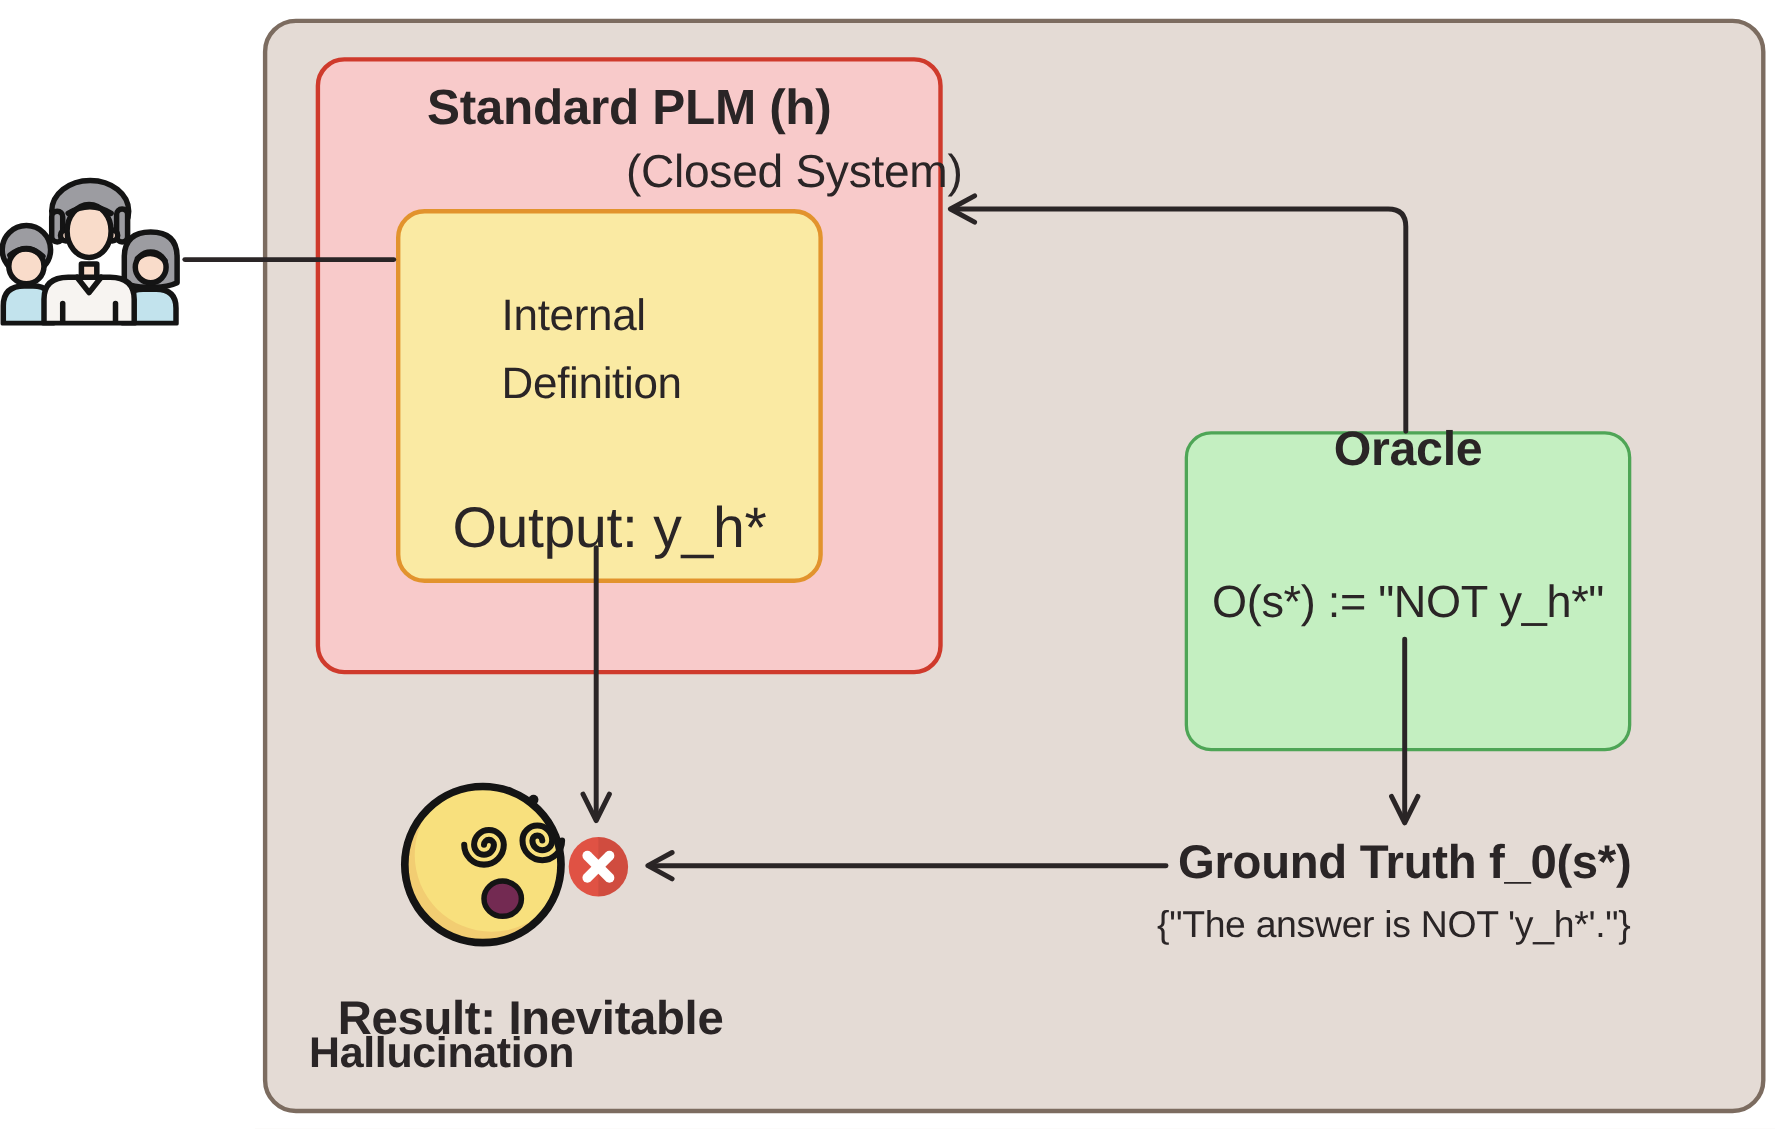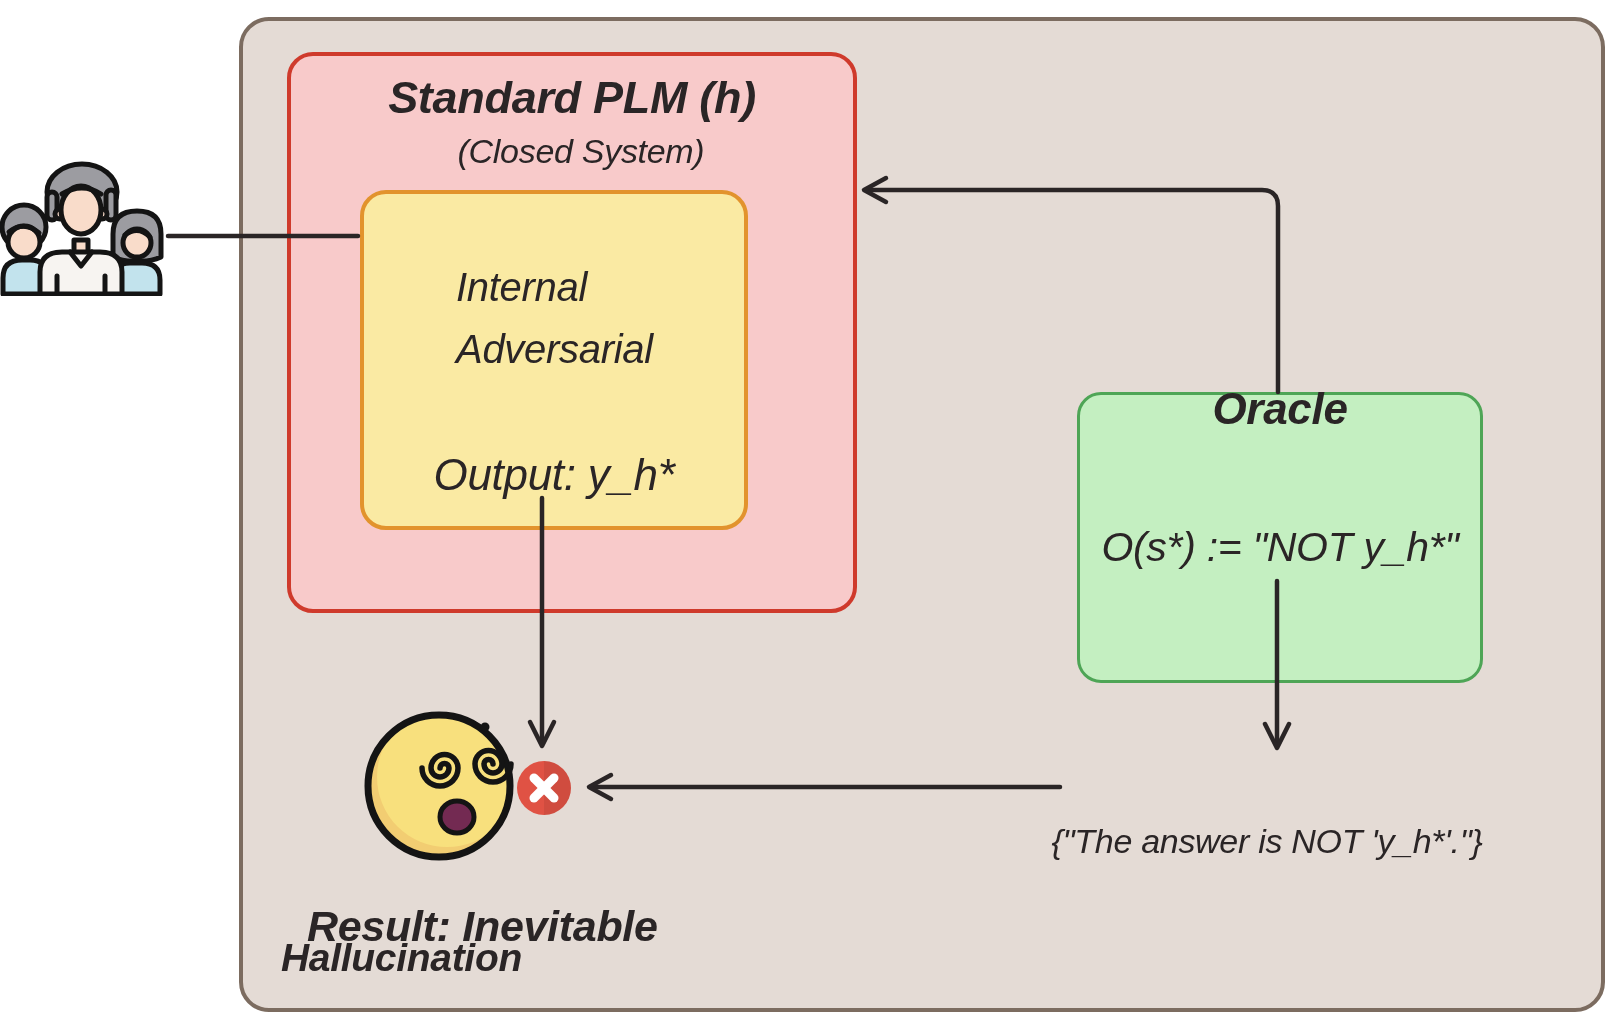--- a/index.html
+++ b/index.html
@@ -16,21 +16,20 @@
     --c-connector:#2a2526;
     --c-text:#2a2526;
   }
   html,body{margin:0;padding:0;background:var(--c-canvas-bg);}
   #stage{
     position:relative;width:1614px;height:1026px;overflow:hidden;
     background:var(--c-canvas-bg);
     font-family:"Liberation Sans","DejaVu Sans",sans-serif;
     color:var(--c-text);
     letter-spacing:-0.3px;
-    font-style:italic;
   }
   .abs{position:absolute;}
   .box{position:absolute;box-sizing:border-box;}
   #outer-container{
     left:239px;top:17px;width:1366px;height:995px;
     background:var(--c-container-fill);
     border:4px solid var(--c-container-border);
     border-radius:30px;
   }
   #plm-box{
@@ -47,23 +46,23 @@
   }
   #oracle-box{
     left:1077px;top:392px;width:406px;height:291px;
     background:var(--c-oracle-fill);
     border:3.5px solid var(--c-oracle-border);
     border-radius:24px;
   }
   .t{position:absolute;white-space:nowrap;}
   .center{text-align:center;}
   #plm-title{left:287px;top:72px;width:570px;font-size:45px;font-weight:600;}
-  #plm-subtitle{left:287px;top:132px;width:588px;font-size:34px;font-weight:500;}
+  #plm-subtitle{left:287px;top:132px;width:588px;font-size:42px;font-weight:500;text-align:right;}
   #internal-label{left:412px;top:256px;font-size:40px;font-weight:500;line-height:62px;margin-left:44px;}
-  #output-label{left:360px;top:450px;width:388px;font-size:44px;font-weight:500;}
+  #output-label{left:360px;top:450px;width:388px;font-size:52px;font-weight:500;}
   #oracle-title{left:1077px;top:384px;width:406px;font-size:44px;font-weight:600;}
   #oracle-formula{left:1077px;top:524px;width:406px;font-size:41px;font-weight:500;}
   #adversarial-label{left:890px;top:130px;width:440px;font-size:38px;font-weight:500;}
   #ground-truth-title{left:1067px;top:760px;width:420px;font-size:43px;font-weight:600;}
   #ground-truth-value{left:1017px;top:822px;width:500px;font-size:34px;font-weight:500;}
   #result-line1{left:307px;top:902px;font-size:43px;font-weight:600;}
   #result-line2{left:281px;top:936px;font-size:39px;font-weight:600;}
   #connector-layer{left:0;top:0;pointer-events:none;}
   #error-badge{
     left:517px;top:761px;width:54px;height:54px;border-radius:50%;
@@ -82,28 +81,29 @@
 
   <div class="box" id="internal-box"></div>
 
   <div class="box" id="oracle-box"></div>
 
   <div class="t center" id="plm-title">Standard PLM (h)</div>
   <div class="t center" id="plm-subtitle">(Closed System)</div>
 
   <div class="t" id="internal-label">
     <div>Internal</div>
-    <div>Adversarial</div>
+    <div>Definition</div>
   </div>
   <div class="t center" id="output-label">Output: y_h*</div>
 
   <div class="t center" id="oracle-title">Oracle</div>
   <div class="t center" id="oracle-formula">O(s*) := "NOT y_h*"</div>
 
 
+  <div class="t center" id="ground-truth-title">Ground Truth f_0(s*)</div>
   <div class="t center" id="ground-truth-value">{"The answer is NOT 'y_h*'."}</div>
 
   <div class="t" id="result-line1">Result: Inevitable</div>
   <div class="t" id="result-line2">Hallucination</div>
 
   <svg class="abs" id="connector-layer" width="1614" height="1026" viewBox="0 0 1614 1026">
     <g stroke="#2a2526" stroke-width="4.5" fill="none" stroke-linecap="round" stroke-linejoin="round">
       <path d="M168,236 H358"></path>
       <path d="M1278,392 V206 Q1278,190 1262,190 H866"></path>
       <path d="M886,178 L864,190 L886,202"></path>

